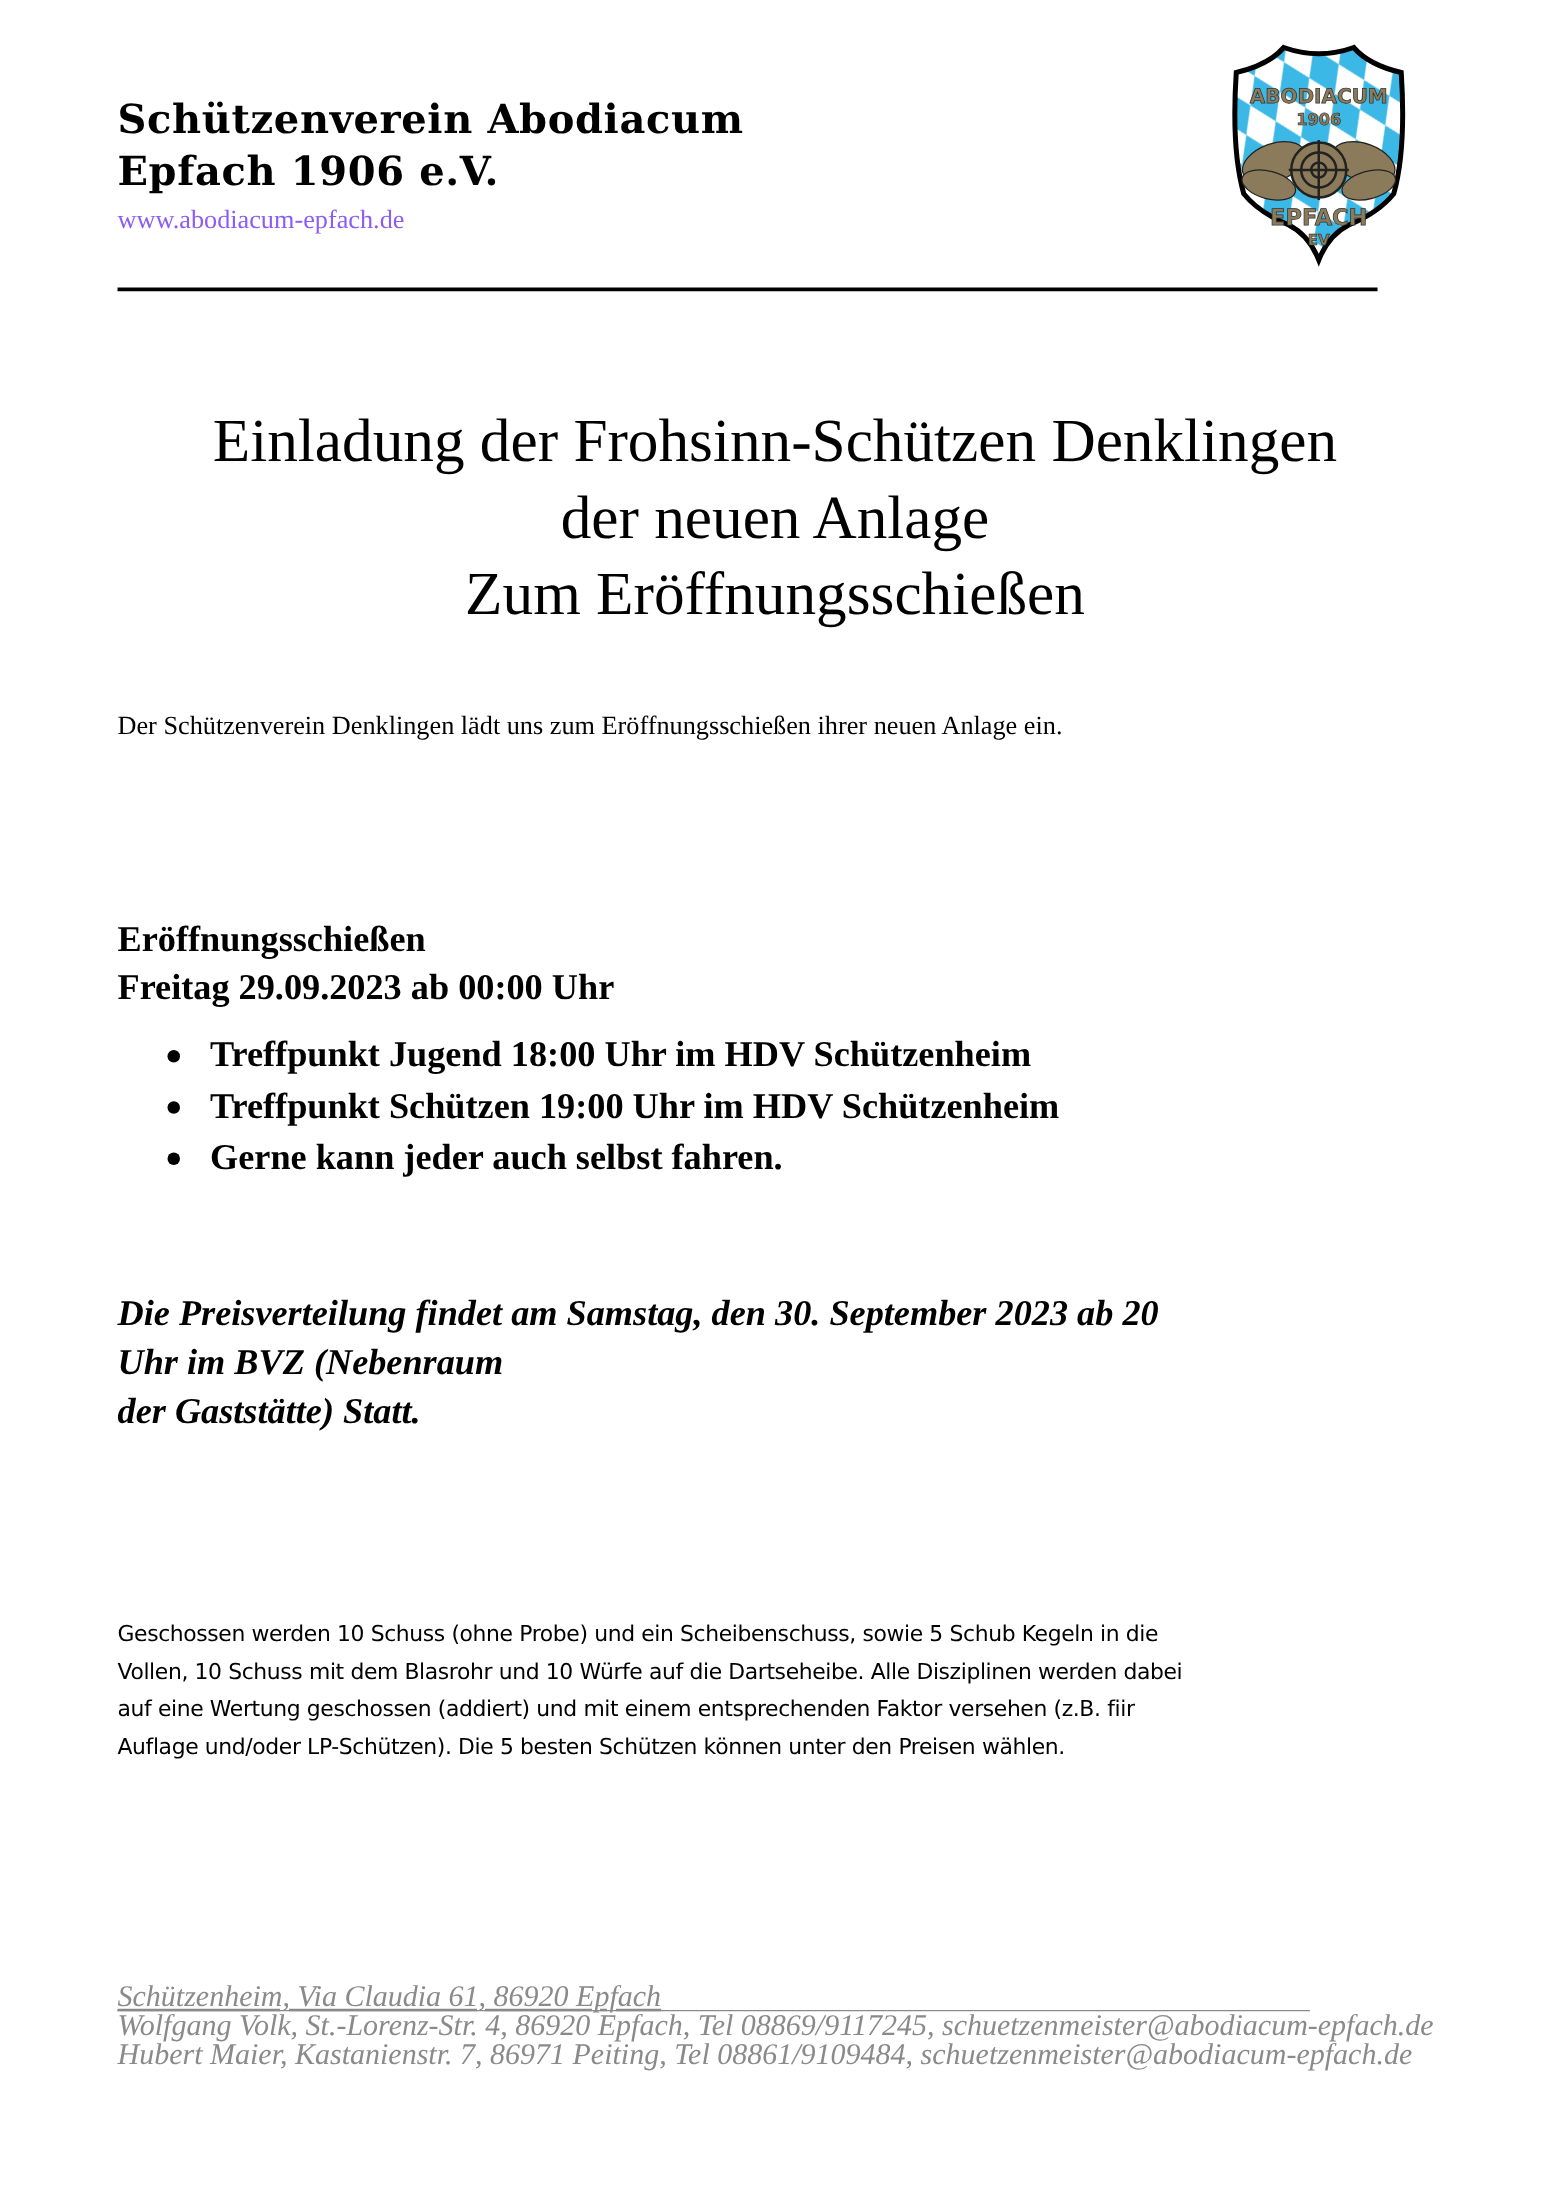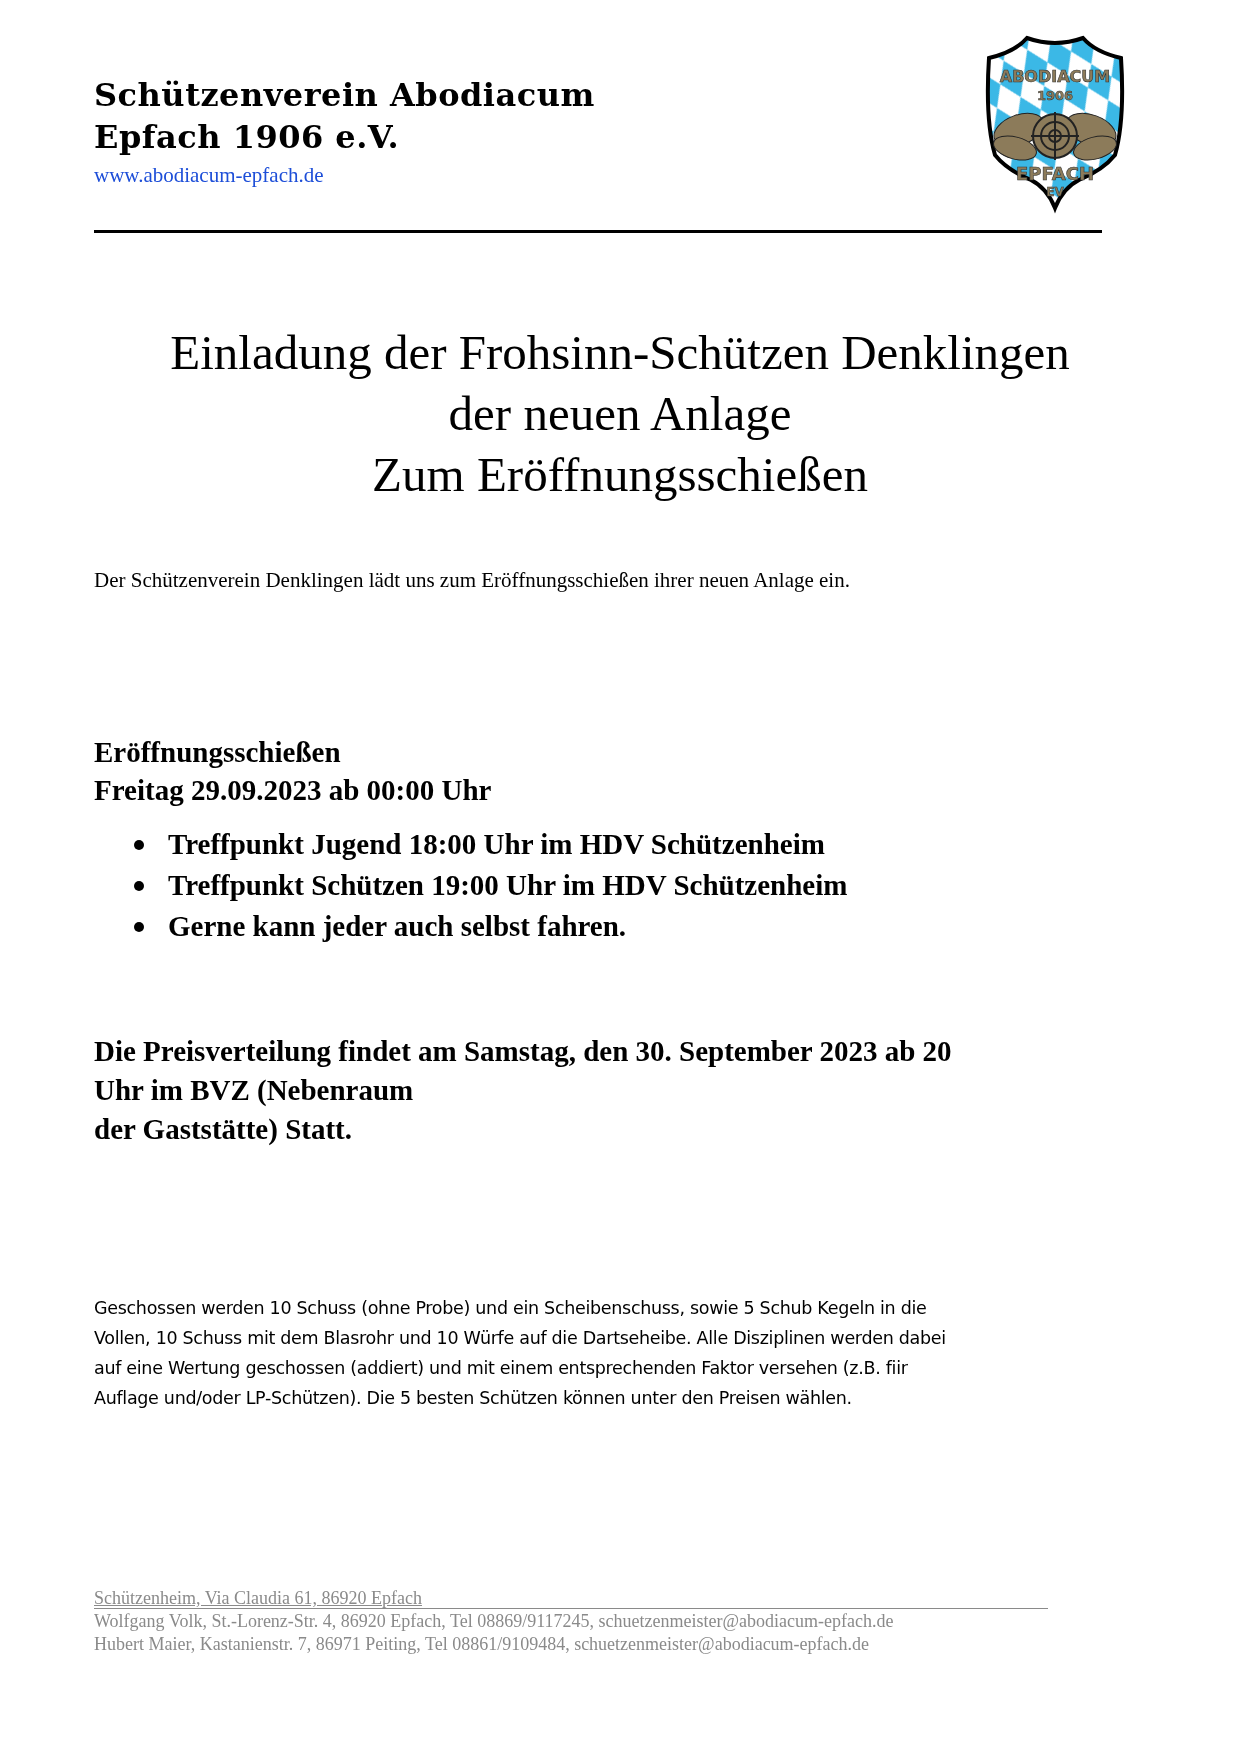--- a/index.html
+++ b/index.html
@@ -1,42 +1,42 @@
 <!DOCTYPE html>
 <html><head>
 <meta charset="utf-8">
 <style>
   html, body { margin:0; padding:0; background:#ffffff; }
   body { width:1240px; height:1753px; position:relative; overflow:hidden; color:#000; }
   .abs { position:absolute; }
 
   .club-name { left:94px; top:74px; font-family:"DejaVu Serif", serif; font-weight:bold; font-size:32px; line-height:42px; letter-spacing:0.5px; white-space:nowrap; }
-  .club-url { left:94px; top:163px; font-family:"Liberation Serif", serif; font-size:21px; color:#1d4ed8; text-decoration:none; white-space:nowrap; }
+  .club-url { left:94px; top:163px; font-family:"Liberation Serif", serif; font-size:21px; color:#8b5cf6; text-decoration:none; white-space:nowrap; }
   .header-rule { left:94px; top:230px; width:1008px; height:3px; background:#000; }
 
   .logo { left:975px; top:30px; width:160px; height:185px; }
 
   .title { left:0; top:322px; width:1240px; text-align:center; font-family:"Liberation Serif", serif; font-size:49px; line-height:61px; }
   .title div { white-space:nowrap; }
 
   .intro { left:94px; top:568px; font-family:"Liberation Serif", serif; font-size:21px; white-space:nowrap; }
 
   .event-heading { left:94px; top:710px; font-family:"Liberation Serif", serif; font-weight:bold; font-size:29px; line-height:38px; white-space:nowrap;margin-top:23px; }
 
   .bullets { left:130px; top:824px; margin:0; padding:0; list-style:none; font-family:"Liberation Serif", serif; font-weight:bold; font-size:29px; line-height:41px; }
   .bullets li { position:relative; padding-left:38px; white-space:nowrap; }
   .bullets li .dot { position:absolute; left:4px; top:16px; width:10px; height:10px; border-radius:50%; background:#000; }
 
   .award { left:94px; top:1032px; font-family:"Liberation Serif", serif; font-weight:bold; font-size:29px; line-height:39px; }
-  .award div { white-space:nowrap; }
+  .award div { white-space:nowrap;font-style:italic; }
 
   .details { left:94px; top:1293px; font-family:"DejaVu Sans", sans-serif; font-size:17.5px; line-height:30px; letter-spacing:-0.3px; }
   .details div { white-space:nowrap; }
 
-  .footer { left:94px; top:1587px; font-family:"Liberation Serif", serif; font-size:18px; line-height:23px; color:#8a8a8a; }
+  .footer { left:94px; top:1587px; font-family:"Liberation Serif", serif; font-style:italic; font-size:24px; line-height:23px; color:#8a8a8a; }
   .footer div { white-space:nowrap; }
   .footer .addr { text-decoration:underline; text-decoration-color:#8a8a8a; }
   .footer-rule { left:94px; top:1608px; width:954px; height:1px; background:#8a8a8a; }
 </style>
 </head>
 <body>
 
 <div class="abs club-name">
   <div>Schützenverein Abodiacum</div>
   <div>Epfach 1906 e.V.</div>

